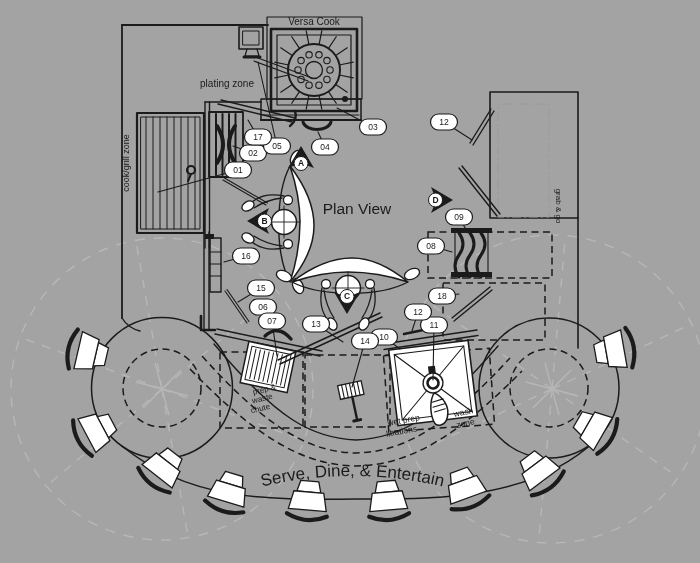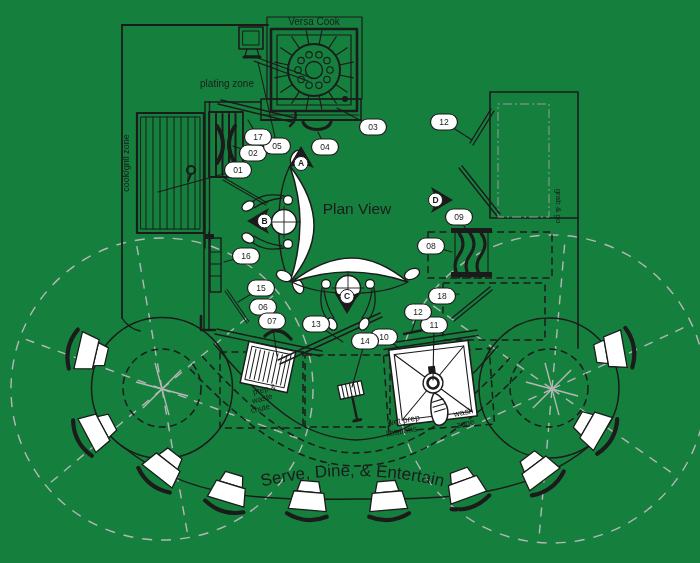--- a/index.html
+++ b/index.html
@@ -1,16 +1,16 @@
 <!DOCTYPE html>
 <html><head>
 <meta charset="utf-8">
 <style>
   html,body{margin:0;padding:0;background:#fff;}
-  .canvas{position:relative;width:700px;height:563px;background:#15803d;overflow:hidden;
+  .canvas{position:relative;width:700px;height:563px;background:#a3a3a3;overflow:hidden;
           font-family:"Liberation Sans",sans-serif;}
   svg{position:absolute;left:0;top:0;}
   svg text{font-family:"Liberation Sans",sans-serif;fill:#1b1b1b;}
   .ln{fill:none;stroke:#1b1b1b;stroke-linecap:round;stroke-linejoin:round;}
   .fl{fill:#1b1b1b;stroke:none;}
   .wh{fill:#ffffff;stroke:#1b1b1b;}
   .dsh{fill:none;stroke:#1b1b1b;stroke-width:1.5;stroke-dasharray:7 4.5;}
   .gddot{fill:none;stroke:#9a9a9a;stroke-width:1;stroke-dasharray:2 3 9 3;}
   .gry{fill:none;stroke:#b7b7b7;stroke-width:1.4;}
   .gdsh{fill:none;stroke:#b7b7b7;stroke-width:1.4;stroke-dasharray:10 9;}

